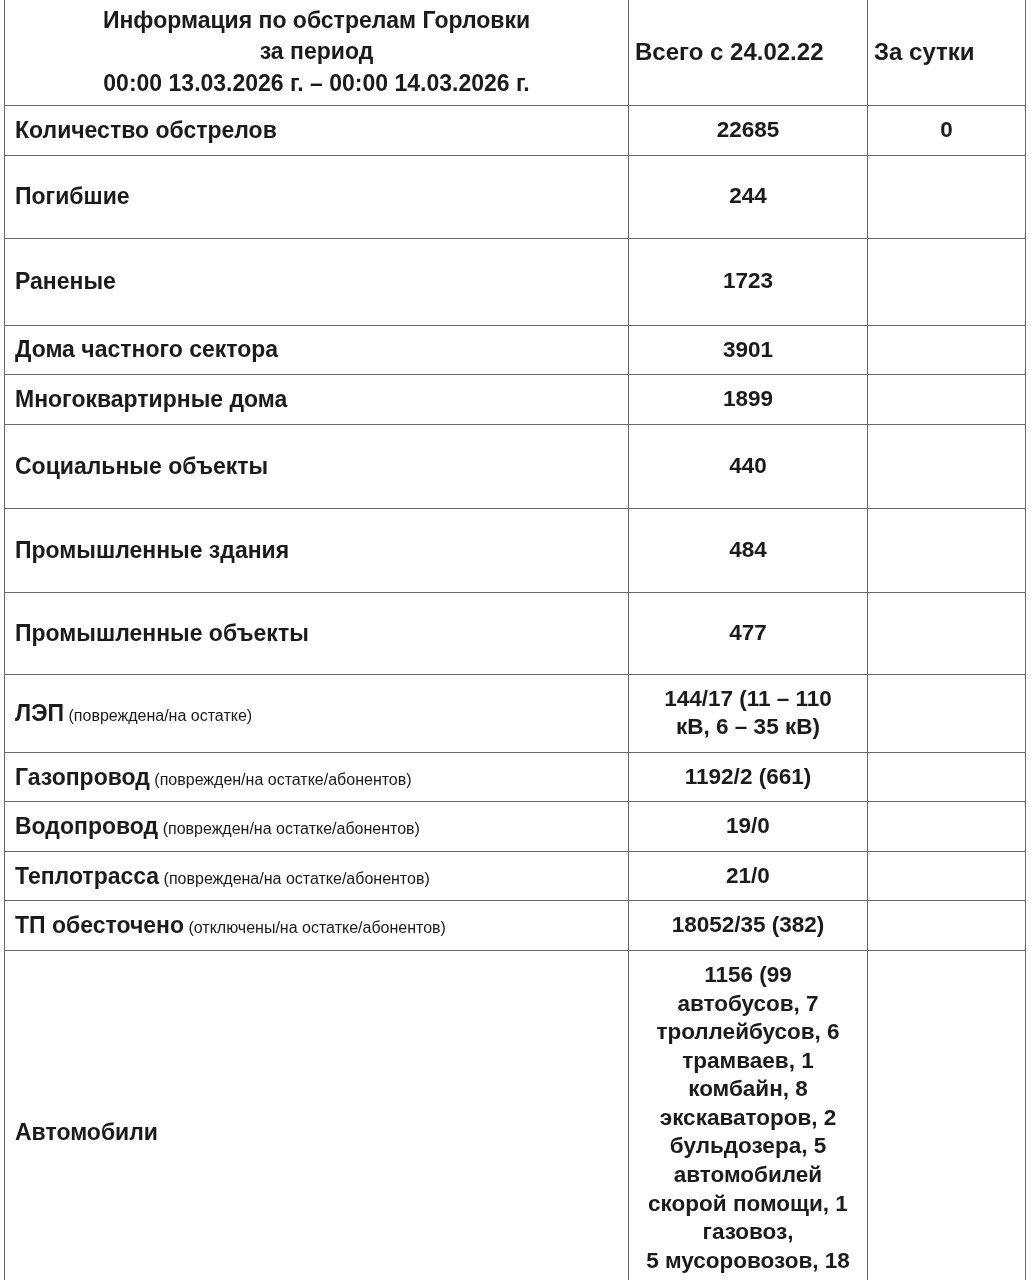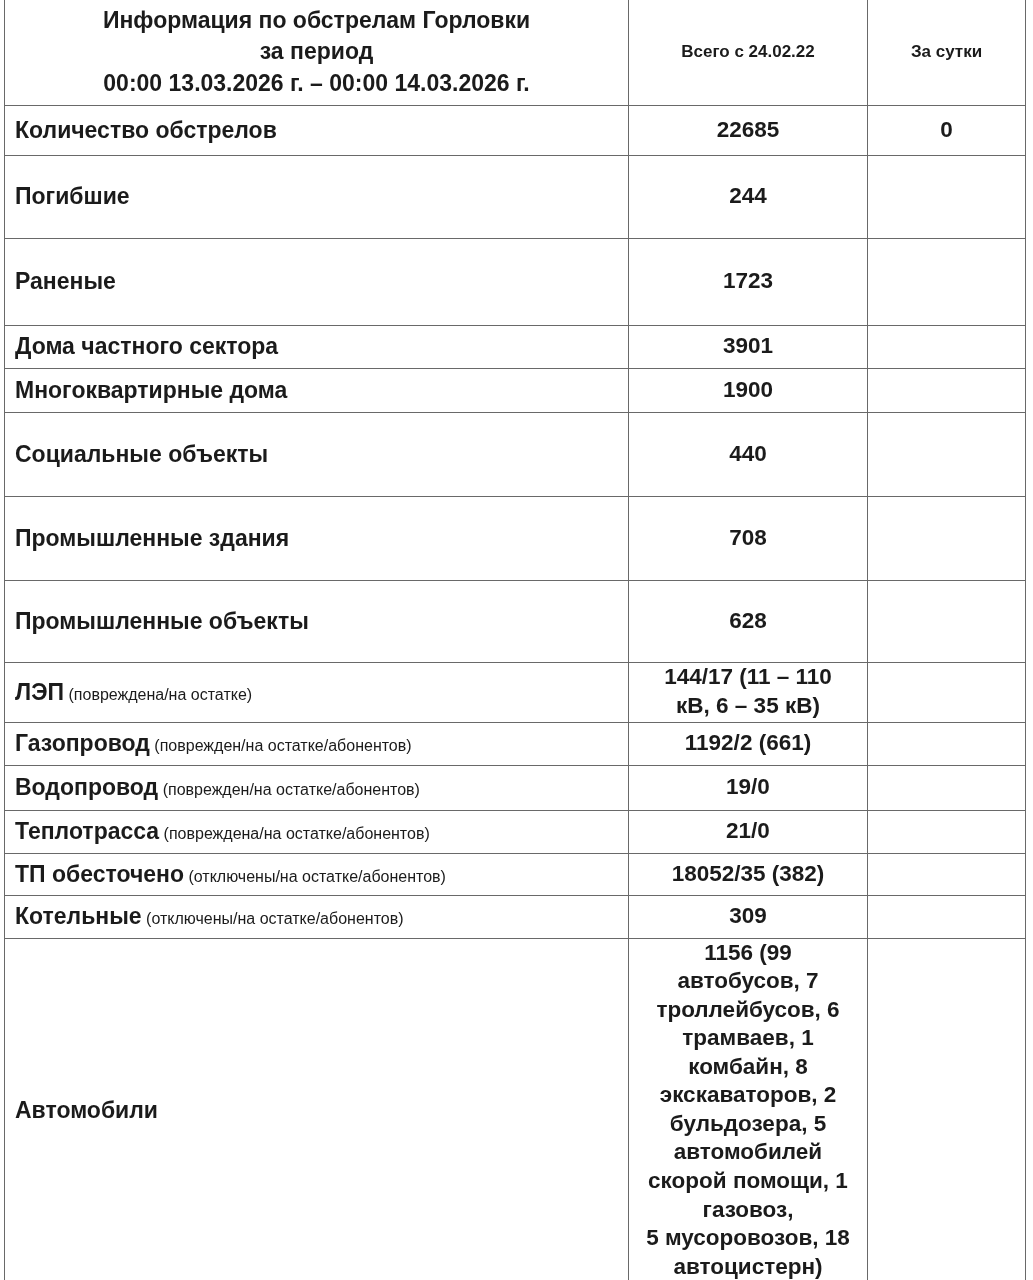--- a/index.html
+++ b/index.html
@@ -25,40 +25,40 @@
   tr.header-row th { border-top: none; }
   .header-title {
     text-align: center;
     font-size: 23px;
     font-weight: 600;
     line-height: 1.38;
     white-space: pre-line;
     padding: 0 10px;
   }
   .header-col {
-    text-align: center;
-    font-size: 17px;
+    text-align: left;
+    font-size: 24px;
     font-weight: 600;
     padding: 13px 6px;
   }
   .label-cell {
     text-align: left;
     padding: 4px 8px 4px 10px;
     font-size: 23px;
     font-weight: 600;
     line-height: 1.25;
     margin-top: 36px;
   }
   .label-cell .note {
     font-weight: 400;
     font-size: 16px;
   }
   .num-cell {
     text-align: center;
-    padding: 0 6px;
+    padding: 10px 6px;
     font-size: 22.5px;
     font-weight: 600;
     line-height: 1.27;
     white-space: pre-line;
   }
 </style>
 </head>
 <body>
 
 <table class="report">
@@ -90,36 +90,36 @@
     <td class="num-cell">1723</td>
     <td class="num-cell"></td>
   </tr>
   <tr style="height:43px">
     <td class="label-cell"><span>Дома частного сектора</span><span class="note"></span></td>
     <td class="num-cell">3901</td>
     <td class="num-cell"></td>
   </tr>
   <tr style="height:44px">
     <td class="label-cell"><span>Многоквартирные дома</span><span class="note"></span></td>
-    <td class="num-cell">1900</td>
+    <td class="num-cell">1899</td>
     <td class="num-cell"></td>
   </tr>
   <tr style="height:84px">
     <td class="label-cell"><span>Социальные объекты</span><span class="note"></span></td>
     <td class="num-cell">440</td>
     <td class="num-cell"></td>
   </tr>
   <tr style="height:84px">
     <td class="label-cell"><span>Промышленные здания</span><span class="note"></span></td>
-    <td class="num-cell">708</td>
+    <td class="num-cell">484</td>
     <td class="num-cell"></td>
   </tr>
   <tr style="height:82px">
     <td class="label-cell"><span>Промышленные объекты</span><span class="note"></span></td>
-    <td class="num-cell">628</td>
+    <td class="num-cell">477</td>
     <td class="num-cell"></td>
   </tr>
   <tr style="height:60px">
     <td class="label-cell"><span>ЛЭП</span><span class="note"> (повреждена/на остатке)</span></td>
     <td class="num-cell">144/17 (11 – 110
 кВ, 6 – 35 кВ)</td>
     <td class="num-cell"></td>
   </tr>
   <tr style="height:43px">
     <td class="label-cell"><span>Газопровод</span><span class="note"> (поврежден/на остатке/абонентов)</span></td>
@@ -134,25 +134,20 @@
   <tr style="height:43px">
     <td class="label-cell"><span>Теплотрасса</span><span class="note"> (повреждена/на остатке/абонентов)</span></td>
     <td class="num-cell">21/0</td>
     <td class="num-cell"></td>
   </tr>
   <tr style="height:42px">
     <td class="label-cell"><span>ТП обесточено</span><span class="note"> (отключены/на остатке/абонентов)</span></td>
     <td class="num-cell">18052/35 (382)</td>
     <td class="num-cell"></td>
   </tr>
-  <tr style="height:43px">
-    <td class="label-cell"><span>Котельные</span><span class="note"> (отключены/на остатке/абонентов)</span></td>
-    <td class="num-cell">309</td>
-    <td class="num-cell"></td>
-  </tr>
   <tr style="height:339px">
     <td class="label-cell"><span>Автомобили</span><span class="note"></span></td>
     <td class="num-cell">1156 (99
 автобусов, 7
 троллейбусов, 6
 трамваев, 1
 комбайн, 8
 экскаваторов, 2
 бульдозера, 5
 автомобилей

